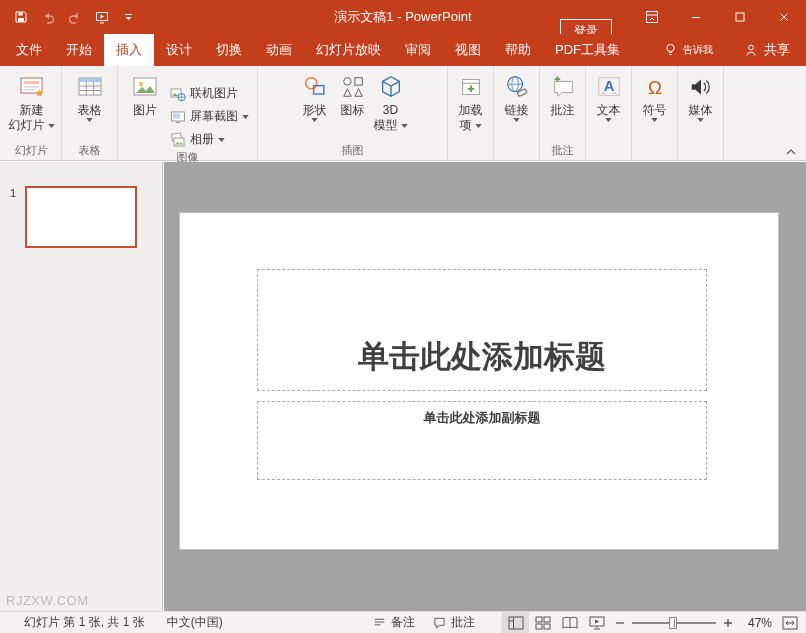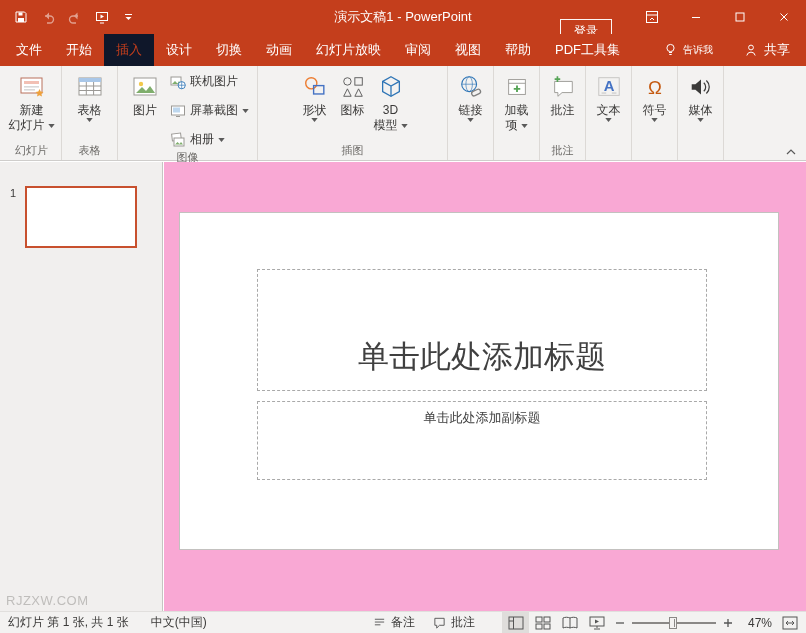--- a/index.html
+++ b/index.html
@@ -13,54 +13,54 @@
   .qat-btn{width:25px;height:26px;display:flex;align-items:center;justify-content:center;cursor:pointer;}
   .qat-btn.disabled{opacity:.5;}
   .title-text{position:absolute;left:50%;transform:translateX(-50%);font-size:13px;white-space:nowrap;}
   .tb-right{margin-left:auto;display:flex;align-items:center;height:100%;}
   .login-btn{border:1px solid rgba(255,255,255,.95);padding:3px 13px;margin-right:18px;font-size:12px;cursor:pointer;margin-top:28px;}
   .tb-icon-btn{width:44px;height:34px;display:flex;align-items:center;justify-content:center;cursor:pointer;}
 
   
   .tabrow{position:absolute;top:34px;left:0;right:0;height:32px;background:#C43E1C;display:flex;align-items:stretch;padding-left:4px;text-align:center;}
   .tab{padding:0 12px;display:flex;align-items:center;color:#fff;font-size:13px;cursor:pointer;white-space:nowrap;}
-  .tab.active{background:#0f172a;color:#C43E1C;}
+  .tab.active{background:#ffffff;color:#C43E1C;}
   .tellme{display:flex;align-items:center;gap:6px;color:#fff;padding:0 10px;margin-left:22px;font-size:10px;cursor:pointer;}
   .tabspacer{flex:1;}
   .share{display:flex;align-items:center;gap:6px;color:#fff;padding:0 16px;font-size:13px;cursor:pointer;}
 
   
   .ribbon{position:absolute;top:66px;left:0;right:0;height:95px;background:#F3F2F1;border-bottom:1px solid #CFCDCB;display:flex;align-items:stretch;padding-left:2px;}
   .rgroup{display:flex;flex-direction:column;border-right:1px solid #DCD9D6;padding:2px 2px 0 2px;}
   .rgroup-body{flex:1;display:flex;justify-content:center;align-items:flex-start;}
   .rgroup-label{font-size:11px;color:#6A6865;text-align:center;padding:0 0 3px 0;height:17px;}
   .g-slides{width:60px;} .g-tables{width:56px;} .g-images{width:140px;} .g-illus{width:190px;} .g-one{width:46px;}
   .big-btn{display:flex;flex-direction:column;align-items:center;padding-top:3px;cursor:pointer;width:44px;}
   .big-btn.w36{width:38px;} .big-btn.w52{width:54px;}
   .bicon{height:32px;display:flex;align-items:center;justify-content:center;}
   .bl{font-size:12px;line-height:15px;color:#3B3A39;display:flex;align-items:center;justify-content:center;gap:3px;white-space:nowrap;}
-  .small-col{display:flex;flex-direction:column;padding-top:3px;gap:8px;}
+  .small-col{display:flex;flex-direction:column;padding-top:3px;gap:2px;margin-top:12px;}
   .small-btn{display:flex;align-items:center;gap:4px;height:21px;padding:0 3px;font-size:12px;color:#3B3A39;cursor:pointer;white-space:nowrap;}
   .chev{width:7px;height:4px;}
   .collapse-btn{position:absolute;right:10px;bottom:5px;cursor:pointer;}
 
   
   .thumb-panel{position:absolute;top:162px;left:0;width:163px;bottom:22px;background:#F1EFEE;border-right:1px solid #C6C4C2;}
   .thumb-row{display:flex;margin:24px 0 0 10px;gap:9px;}
   .thumb-num{font-size:11px;color:#3B3A39;margin-top:1px;}
   .thumb-box{width:112px;height:62px;background:#fff;border:2px solid #C8502E;cursor:pointer;}
-  .canvas{position:absolute;top:162px;left:164px;right:0;bottom:22px;background:#f9a8d4;}
+  .canvas{position:absolute;top:162px;left:164px;right:0;bottom:22px;background:#a3a3a3;font-weight:bold;}
   .slide{position:absolute;left:15px;top:50px;width:600px;height:338px;background:#fff;border:1px solid #C3C1BF;}
   .ph-title{position:absolute;left:77px;top:56px;width:450px;height:122px;border:1px dashed #A9A9A9;display:flex;align-items:flex-end;justify-content:center;padding-bottom:12px;font-size:31px;color:#404040;cursor:pointer;white-space:nowrap;}
   .ph-subtitle{position:absolute;left:77px;top:188px;width:450px;height:79px;border:1px dashed #A9A9A9;display:flex;align-items:flex-start;justify-content:center;padding-top:7px;font-size:13px;color:#404040;cursor:pointer;}
   .watermark{position:absolute;left:6px;bottom:25px;font-size:13px;color:#BFBDBB;letter-spacing:.5px;}
 
   
   .statusbar{position:absolute;left:0;right:0;bottom:0;height:22px;background:#F3F2F1;border-top:1px solid #E1DFDD;display:flex;align-items:center;font-size:12px;color:#3B3A39;}
-  .sb-info{padding-left:8px;white-space:nowrap;}
+  .sb-info{padding-left:8px;white-space:nowrap;margin-left:16px;}
   .sb-lang{margin-left:22px;cursor:pointer;white-space:nowrap;}
   .sb-right{margin-left:auto;display:flex;align-items:center;height:100%;}
   .sb-txtbtn{display:flex;align-items:center;gap:5px;padding:0 9px;height:100%;cursor:pointer;}
   .sb-viewbtn{width:27px;height:100%;display:flex;align-items:center;justify-content:center;cursor:pointer;}
   .sb-viewbtn.active{background:#DFDDDB;}
   .sb-zoombtn{width:20px;height:100%;display:flex;align-items:center;justify-content:center;cursor:pointer;}
   .slider{width:84px;height:100%;display:flex;align-items:center;cursor:pointer;margin:0 2px;}
   .track{position:relative;width:100%;height:2px;background:#8A8886;}
   .track::after{content:"";position:absolute;left:50%;top:-3px;width:1px;height:8px;background:#8A8886;}
   .thumbk{position:absolute;left:44%;top:-5px;width:8px;height:12px;background:#F3F2F1;border:1px solid #8A8886;}
@@ -302,54 +302,54 @@
       </div>
     </div>
     <div class="rgroup-label">插图</div>
   </div>
 
   <div class="rgroup g-one">
     <div class="rgroup-body">
       <div class="big-btn w36">
         <div class="bicon">
           <svg width="26" height="26" viewBox="0 0 28 28">
+              <rect x="5" y="6" width="18" height="16" fill="#fff" stroke="#9B9995"></rect>
+              <path d="M5 10h18" stroke="#9B9995"></path>
+              <path d="M14 12.5v7M10.5 16h7" stroke="#56A456" stroke-width="2"></path>
+            </svg>
+        </div>
+        <div class="bl">加载</div>
+        <div class="bl">
+          <span>项</span>
+          <svg class="chev" viewBox="0 0 8 5">
+              <path d="M0 0h8L4 5z" fill="#5A5A5A"></path>
+            </svg>
+        </div>
+      </div>
+    </div>
+    <div class="rgroup-label"></div>
+  </div>
+
+  <div class="rgroup g-one">
+    <div class="rgroup-body">
+      <div class="big-btn w36">
+        <div class="bicon">
+          <svg width="26" height="26" viewBox="0 0 28 28">
               <circle cx="12" cy="11" r="8" fill="none" stroke="#2E75B6" stroke-width="1.2"></circle>
               <ellipse cx="12" cy="11" rx="3.5" ry="8" fill="none" stroke="#2E75B6" stroke-width=".7"></ellipse>
               <path d="M4 11h16" stroke="#2E75B6" stroke-width=".7"></path>
               <rect x="14.5" y="17.5" width="10" height="5" rx="2.5" fill="#F3F2F1" stroke="#7F7F7F" stroke-width="1.4" transform="rotate(-25 19.5 20)"></rect>
             </svg>
         </div>
         <div class="bl">链接</div>
         <div class="bl">
             <svg class="chev" viewBox="0 0 8 5">
               <path d="M0 0h8L4 5z" fill="#5A5A5A"></path>
             </svg>
           </div>
-      </div>
-    </div>
-    <div class="rgroup-label"></div>
-  </div>
-
-  <div class="rgroup g-one">
-    <div class="rgroup-body">
-      <div class="big-btn w36">
-        <div class="bicon">
-          <svg width="26" height="26" viewBox="0 0 28 28">
-              <rect x="5" y="6" width="18" height="16" fill="#fff" stroke="#9B9995"></rect>
-              <path d="M5 10h18" stroke="#9B9995"></path>
-              <path d="M14 12.5v7M10.5 16h7" stroke="#56A456" stroke-width="2"></path>
-            </svg>
-        </div>
-        <div class="bl">加载</div>
-        <div class="bl">
-          <span>项</span>
-          <svg class="chev" viewBox="0 0 8 5">
-              <path d="M0 0h8L4 5z" fill="#5A5A5A"></path>
-            </svg>
-        </div>
       </div>
     </div>
     <div class="rgroup-label"></div>
   </div>
 
   <div class="rgroup g-one">
     <div class="rgroup-body">
       <div class="big-btn w36">
         <div class="bicon">
           <svg width="26" height="26" viewBox="0 0 28 28">

